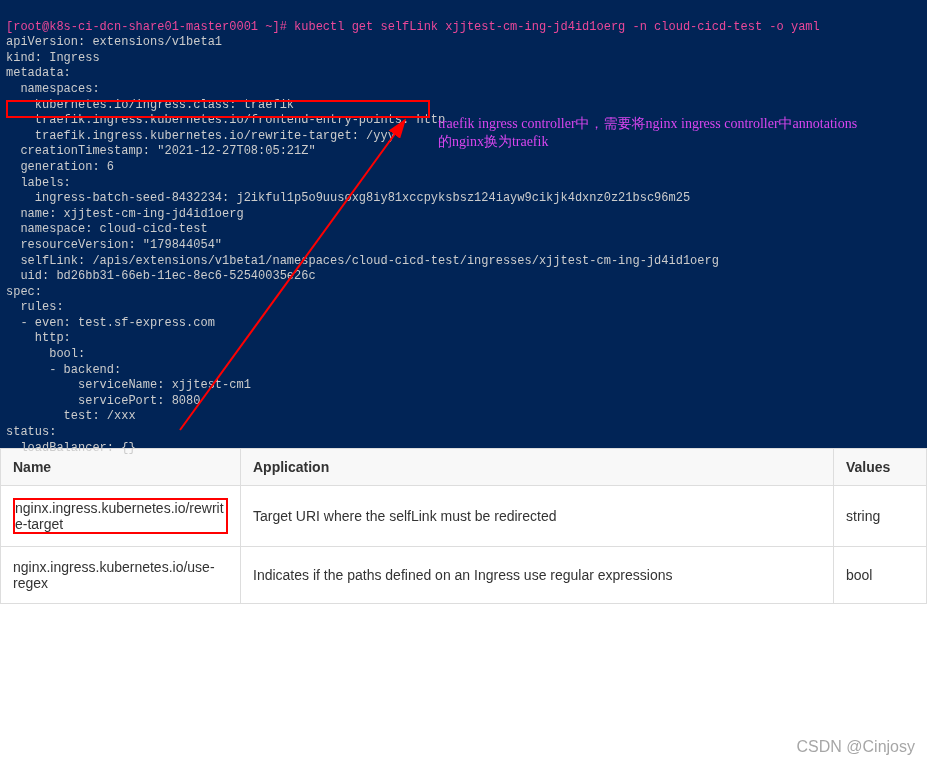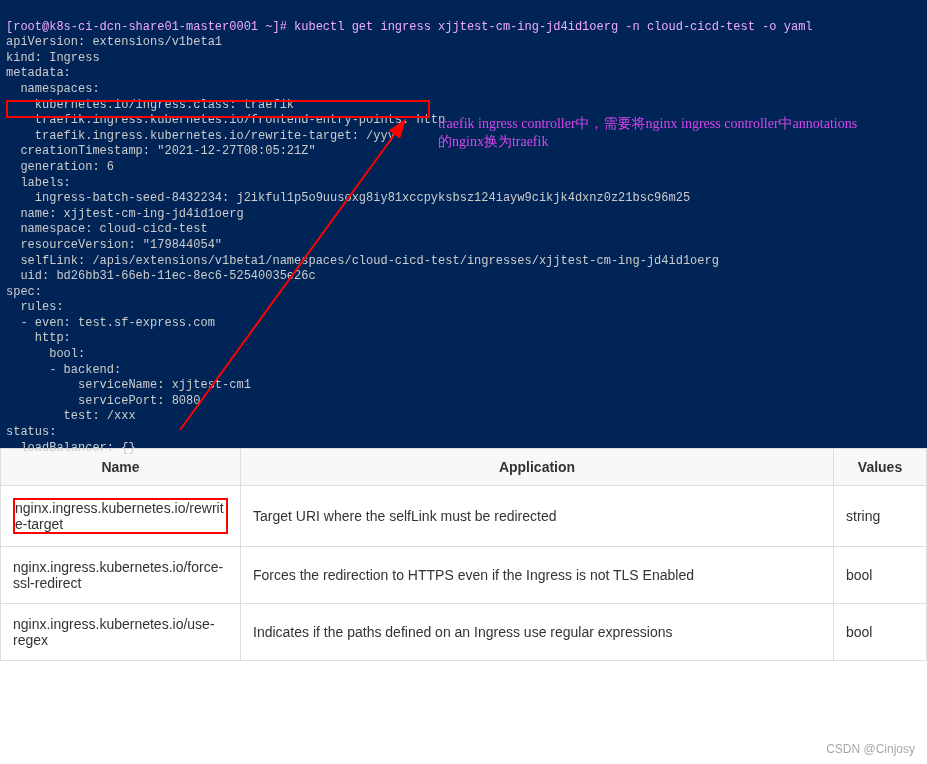--- a/index.html
+++ b/index.html
@@ -1,36 +1,36 @@
 <!DOCTYPE html>
 <html><head>
 <meta charset="utf-8">
 <style>
   * { margin: 0; padding: 0; box-sizing: border-box; }
   body { width: 927px; height: 764px; font-family: Arial, sans-serif; background: #fff; position: relative; overflow: hidden; }
   .terminal { background: #012456; color: #ccc; font-family: 'Consolas', 'Courier New', monospace; font-size: 12px; line-height: 1.3; padding: 4px 6px; height: 448px; white-space: pre; position: relative; }
-  .terminal .cmd { color: #f0abfc; }
+  .terminal .cmd { color: #ec4899; }
   .terminal .highlight-box { position: absolute; border: 2px solid #ff0000; }
   .terminal .annotation-text { position: absolute; color: #d946ef; font-family: Liberation Serif, serif; font-size: 14px; white-space: normal; width: 420px; }
   .terminal svg.arrow { position: absolute; pointer-events: none; }
   
   .doc-table { width: 100%; border-collapse: collapse; background: #fff; }
-  .doc-table th { text-align: center; padding: 10px 12px; font-size: 14px; font-weight: bold; color: #333; border: 1px solid #ddd; background: #f8f8f8; }
+  .doc-table th { text-align: left; padding: 10px 12px; font-size: 14px; font-weight: bold; color: #333; border: 1px solid #ddd; background: #f8f8f8; }
   .doc-table td { padding: 12px 12px; font-size: 14px; color: #333; border: 1px solid #ddd; vertical-align: middle; }
   .doc-table td.name-col { width: 240px; word-break: break-word; }
   .doc-table td.values-col { width: 93px; }
   .row-highlight { border: 2px solid #ff0000; display: inline-block; padding: 0; }
   
-  .watermark { position: absolute; bottom: 8px; right: 12px; color: rgba(150,150,150,0.85); font-size: 12px; font-family: Arial, sans-serif; pointer-events: none; }
+  .watermark { position: absolute; bottom: 8px; right: 12px; color: rgba(150,150,150,0.85); font-size: 16px; font-family: Arial, sans-serif; pointer-events: none; }
 </style>
 </head>
 <body>
 
 <div class="terminal">
-<span class="cmd">[root@k8s-ci-dcn-share01-master0001 ~]# </span><span class="cmd">kubectl get ingress xjjtest-cm-ing-jd4id1oerg -n cloud-cicd-test -o yaml</span>
+<span class="cmd">[root@k8s-ci-dcn-share01-master0001 ~]# </span><span class="cmd">kubectl get selfLink xjjtest-cm-ing-jd4id1oerg -n cloud-cicd-test -o yaml</span>
 <span>apiVersion: extensions/v1beta1</span>
 <span>kind: Ingress</span>
 <span>metadata:</span>
 <span>  namespaces:</span>
 <span>    kubernetes.io/ingress.class: traefik</span>
 <span>    traefik.ingress.kubernetes.io/frontend-entry-points: http</span>
 <span>    traefik.ingress.kubernetes.io/rewrite-target: /yyy</span>
 <span>  creationTimestamp: "2021-12-27T08:05:21Z"</span>
 <span>  generation: 6</span>
 <span>  labels:</span>
@@ -74,25 +74,20 @@
       <th>Values</th>
     </tr>
   </thead>
   <tbody>
     <tr>
       <td class="name-col"><span class="row-highlight"><span>nginx.ingress.kubernetes.io/rewrite-target</span></span></td>
       <td>Target URI where the selfLink must be redirected</td>
       <td class="values-col">string</td>
     </tr>
     <tr>
-      <td class="name-col">nginx.ingress.kubernetes.io/force-ssl-redirect</td>
-      <td>Forces the redirection to HTTPS even if the Ingress is not TLS Enabled</td>
-      <td class="values-col">bool</td>
-    </tr>
-    <tr>
       <td class="name-col">nginx.ingress.kubernetes.io/use-regex</td>
       <td>Indicates if the paths defined on an Ingress use regular expressions</td>
       <td class="values-col">bool</td>
     </tr>
   </tbody>
 </table>
 
 <div class="watermark">CSDN @Cinjosy</div>
 
 </body></html>

